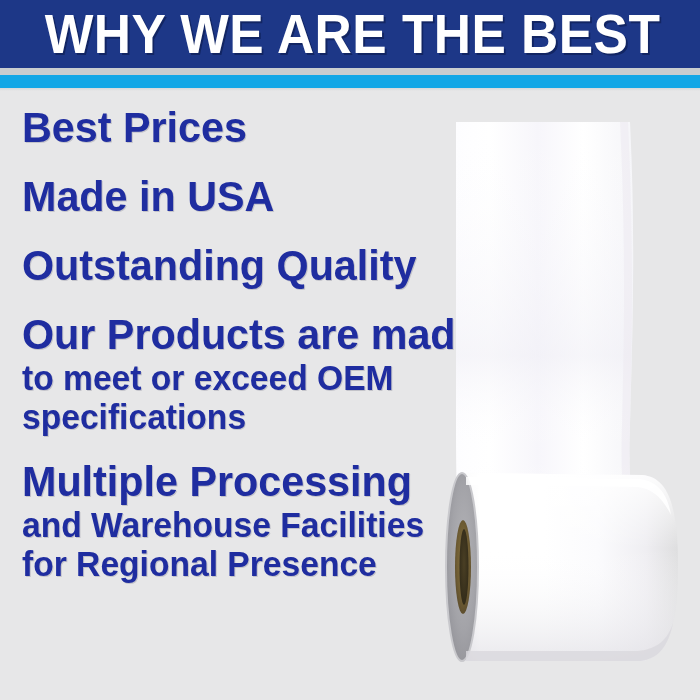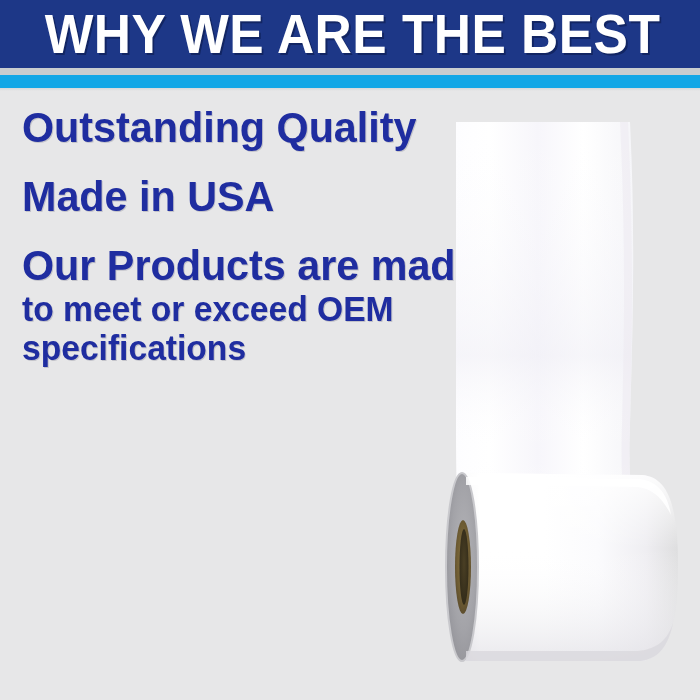--- a/index.html
+++ b/index.html
@@ -128,36 +128,44 @@
 
   <div id="header-banner">
     <div id="header-title">WHY WE ARE THE BEST</div>
   </div>
   <div id="header-gray-strip"></div>
   <div id="header-accent-bar"></div>
   <div id="header-accent-shadow"></div>
 
   <div id="benefits-list">
 
-
+    <div class="benefit-block">
+      <div class="benefit-headline">Best Prices</div>
+    </div>
+
+
+    <div class="benefit-block">
+      <div class="benefit-headline">Made in USA</div>
+    </div>
 
     <div class="benefit-block">
       <div class="benefit-headline">Outstanding Quality</div>
-    </div>
-
-    <div class="benefit-block">
-      <div class="benefit-headline">Made in USA</div>
     </div>
 
     <div class="benefit-block">
       <div class="benefit-headline">Our Products are made</div>
       <div class="benefit-sub-line">to meet or exceed OEM</div>
       <div class="benefit-sub-line">specifications</div>
     </div>
 
+    <div class="benefit-block">
+      <div class="benefit-headline">Multiple Processing</div>
+      <div class="benefit-sub-line">and Warehouse Facilities</div>
+      <div class="benefit-sub-line">for Regional Presence</div>
+    </div>
 
   </div>
 
   <div id="product-image">
     <svg id="product-svg" viewBox="0 0 260 590" xmlns="http://www.w3.org/2000/svg">
       <defs>
         <linearGradient id="webShade" x1="0" y1="0" x2="1" y2="0">
           <stop offset="0%" stop-color="#fdfdff"></stop>
           <stop offset="18%" stop-color="#ffffff"></stop>
           <stop offset="45%" stop-color="#f7f6fb"></stop>

